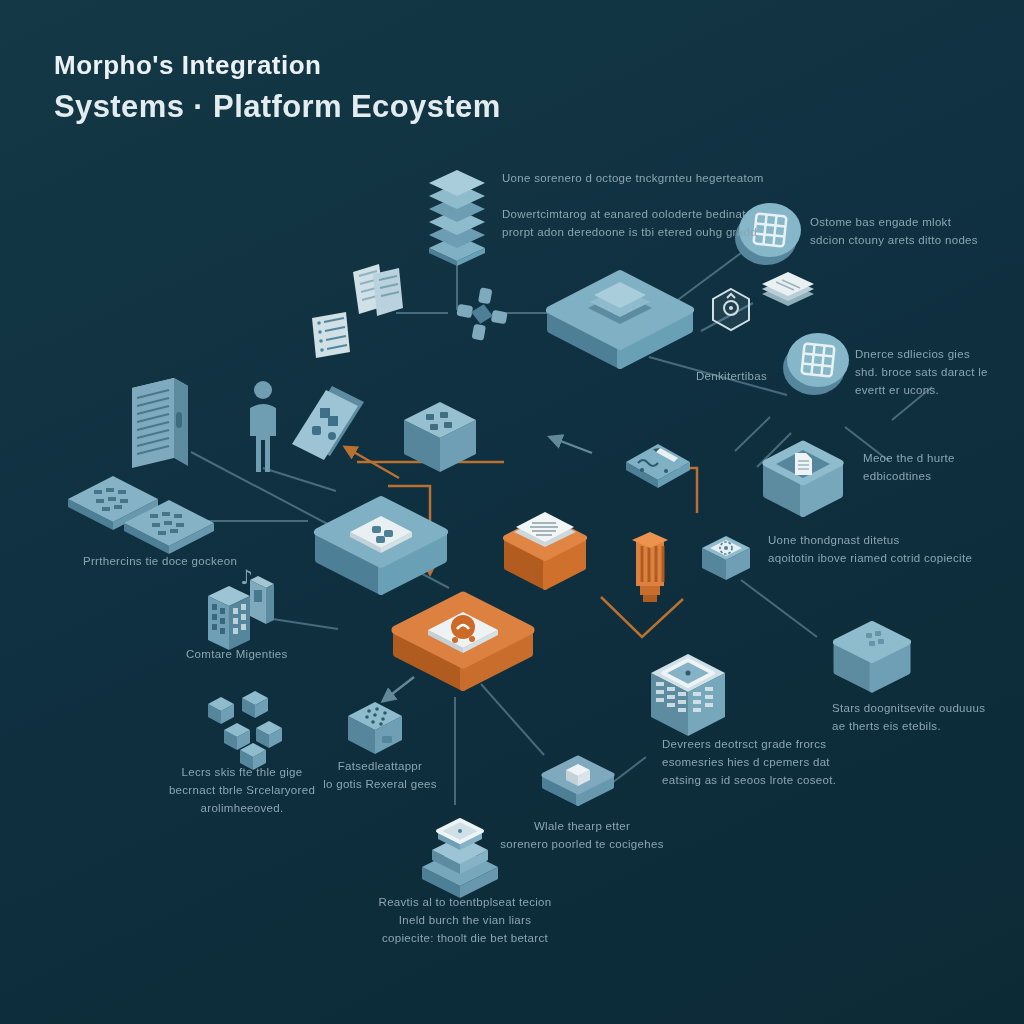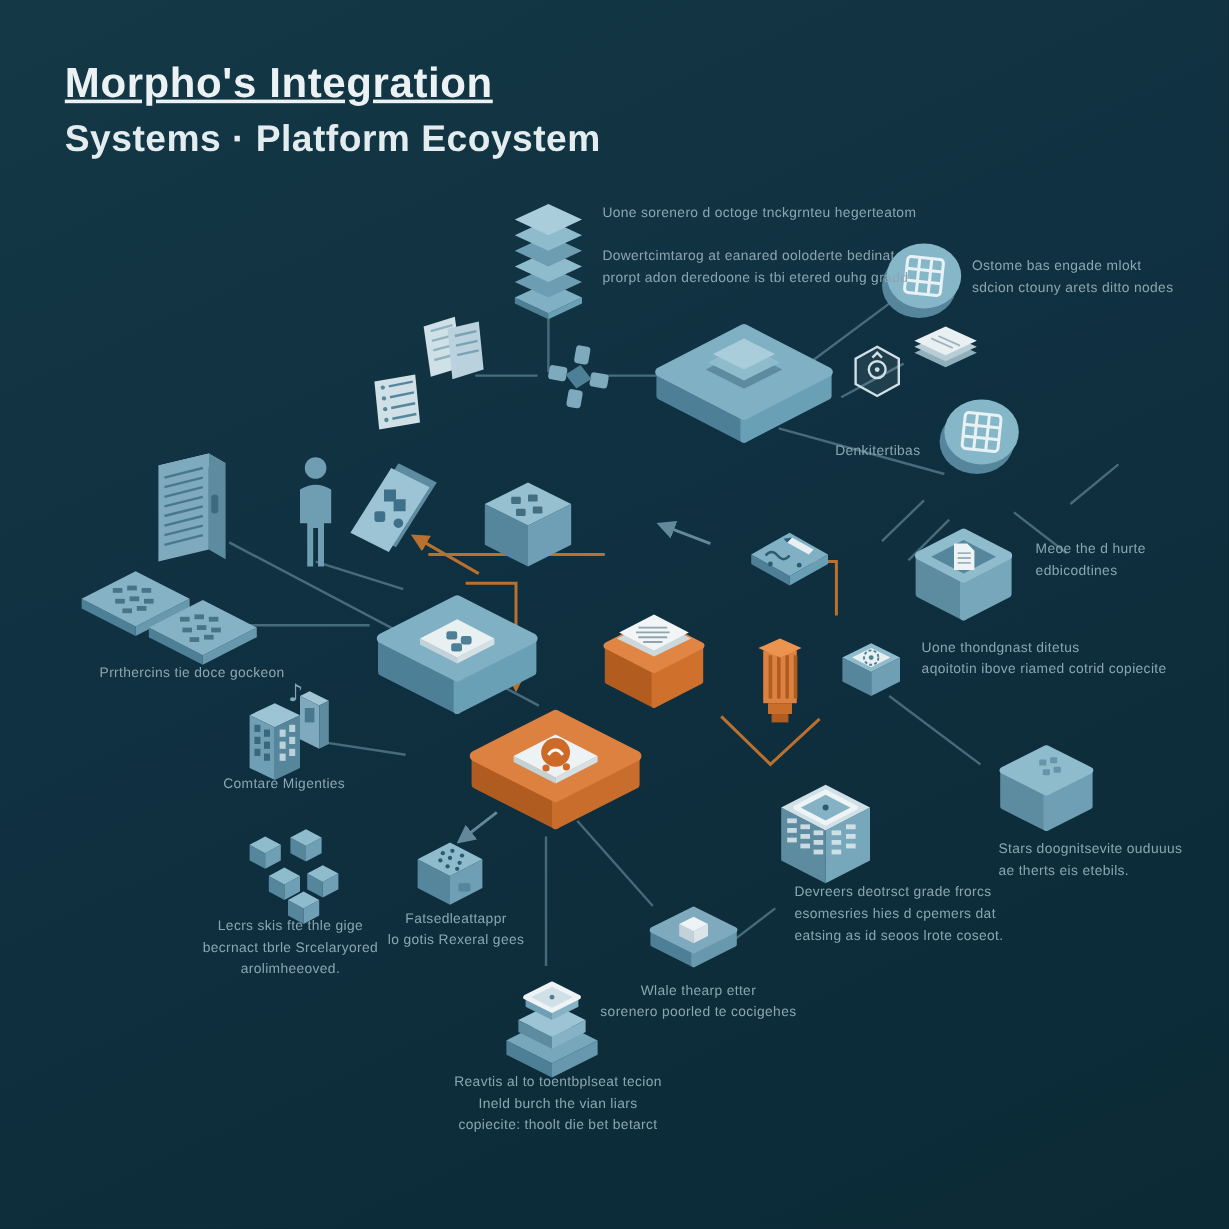--- a/index.html
+++ b/index.html
@@ -2,21 +2,21 @@
 <html><head>
 <meta charset="utf-8">
 <style>
   html,body{margin:0;padding:0;background:#0b2733;}
   .canvas{
     position:relative;width:1024px;height:1024px;overflow:hidden;
     background:linear-gradient(155deg,#143846 0%,#0f3040 45%,#0c2a36 100%);
     font-family:"Liberation Sans",sans-serif;
   }
   .title-block{position:absolute;left:54px;top:50px;color:#ecf2f4;}
-  .title-block h1{margin:0;font-size:35px;font-weight:bold;letter-spacing:.5px;text-decoration:underline;}
+  .title-block h1{margin:0;font-size:26px;font-weight:bold;letter-spacing:.5px;}
   .title-block h2{margin:8px 0 0 0;font-size:31px;font-weight:bold;letter-spacing:.4px;color:#e3ecef;}
   .ann{position:absolute;font-size:11.5px;line-height:1.55;color:#8ba6b2;letter-spacing:.3px;white-space:nowrap;}
   .ann span{display:block;}
   .ann.center{transform:translateX(-50%);text-align:center;}
   .node{position:absolute;}
   .node svg{display:block;}
   svg text{font-family:"DejaVu Sans",sans-serif;}
 </style>
 </head>
 <body>
@@ -533,20 +533,25 @@
   <div class="ann" style="left:502px;top:206px">
     <span>Dowertcimtarog at eanared ooloderte bedinat</span>
     <span>prorpt adon deredoone is tbi etered ouhg gradd</span>
   </div>
 
   <div class="ann" style="left:810px;top:214px">
     <span>Ostome bas engade mlokt</span>
     <span>sdcion ctouny arets ditto nodes</span>
   </div>
 
+  <div class="ann" style="left:855px;top:346px">
+    <span>Dnerce sdliecios gies</span>
+    <span>shd. broce sats daract le</span>
+    <span>evertt er ucons.</span>
+  </div>
 
   <div class="ann" style="left:696px;top:368px">
     <span>Denkitertibas</span>
   </div>
 
   <div class="ann" style="left:863px;top:450px">
     <span>Meoe the d hurte</span>
     <span>edbicodtines</span>
   </div>
 

